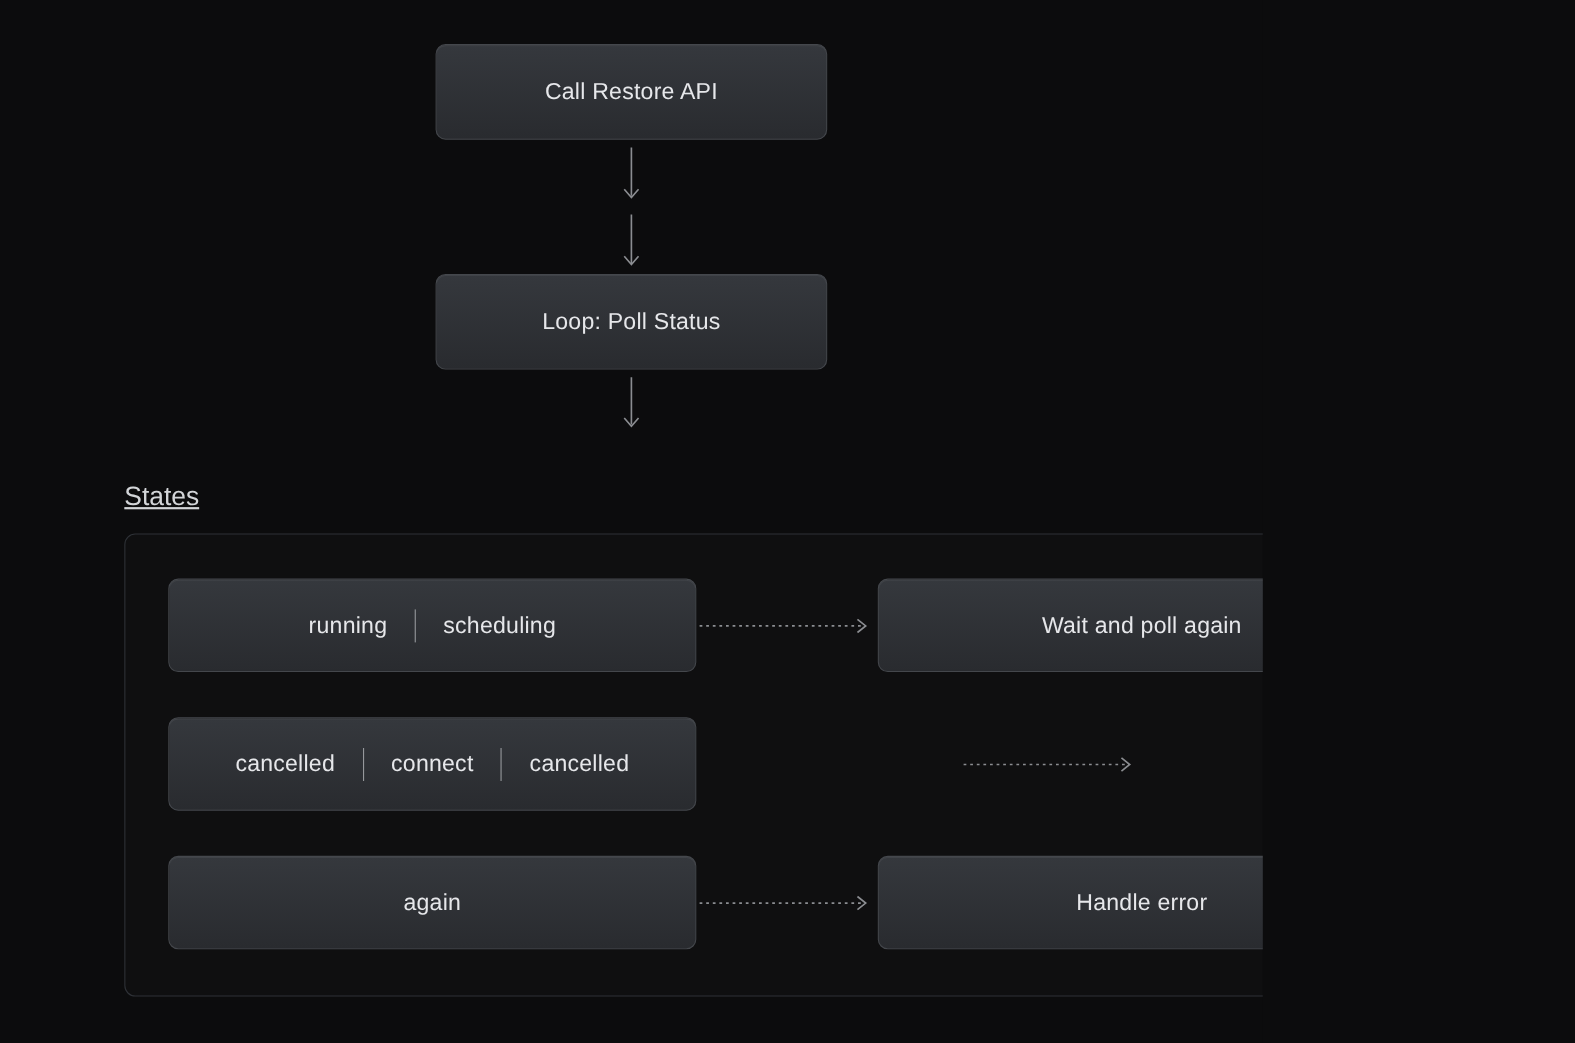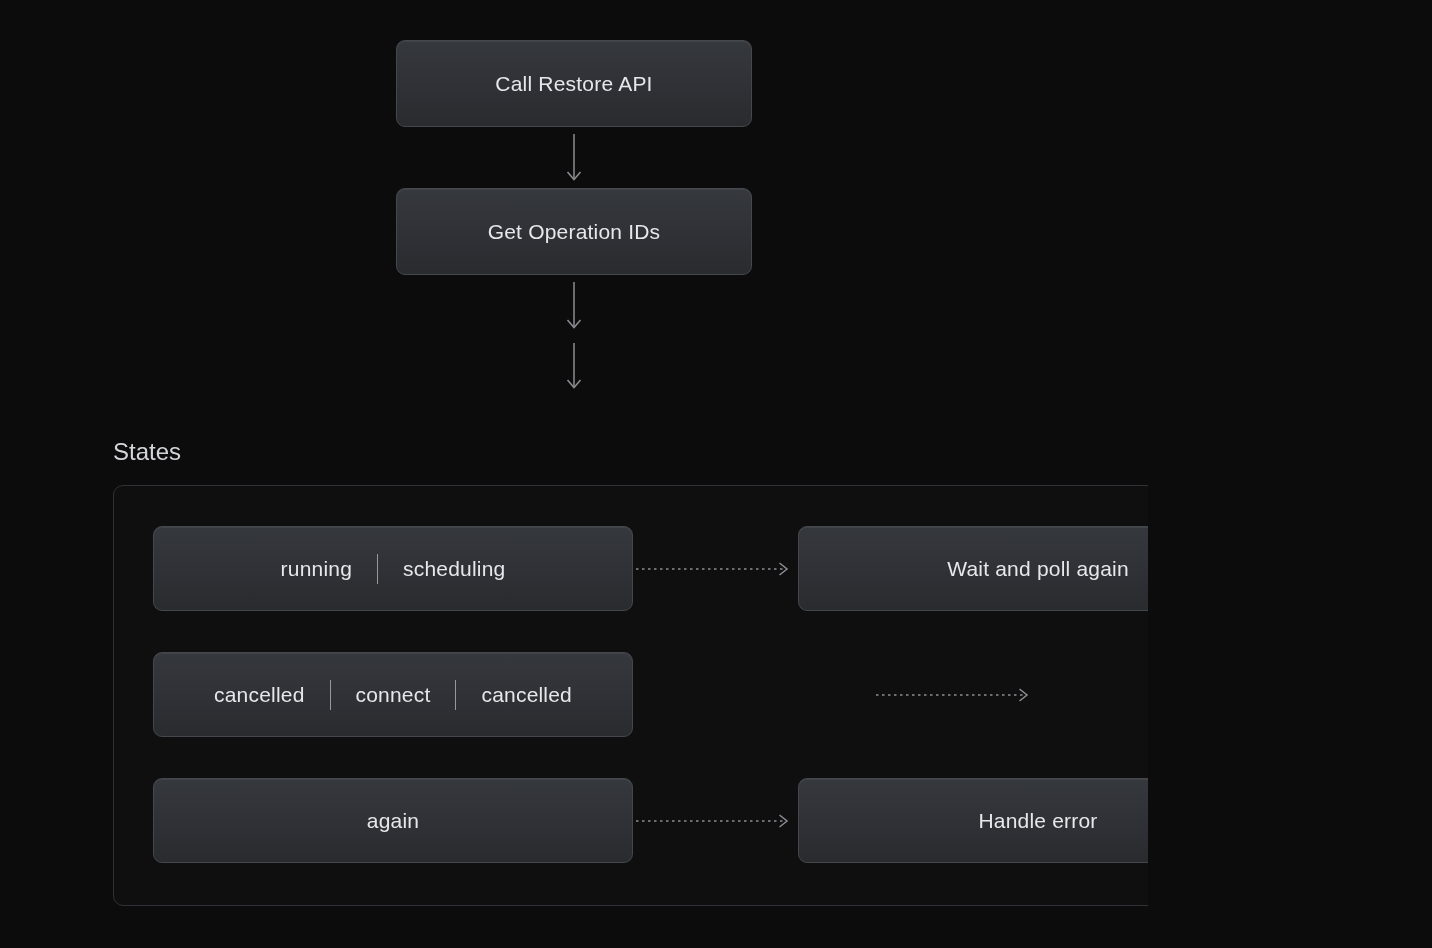--- a/index.html
+++ b/index.html
@@ -46,20 +46,21 @@
     stroke-width: 1.5;
     fill: none;
   }
   
   .states-label {
     position: absolute;
     left: 113px;
     top: 438px;
     font-size: 24px;
     color: #d3d5d8;
+    text-decoration: underline;
   }
   .states-container {
     position: absolute;
     left: 113px;
     top: 485px;
     width: 1205px;
     height: 421px;
     box-sizing: border-box;
     border: 1px solid #2e3136;
     border-radius: 10px;
@@ -107,29 +108,29 @@
 
     <div class="node">
       <span>Call Restore API</span>
     </div>
 
     <svg class="varrow" width="24" height="61" viewBox="0 0 24 61">
       <line x1="12" y1="7" x2="12" y2="51"></line>
       <path d="M5.5 45 L12 52.5 L18.5 45"></path>
     </svg>
 
-    <div class="node">
-      <span>Get Operation IDs</span>
-    </div>
 
     <svg class="varrow" width="24" height="61" viewBox="0 0 24 61">
       <line x1="12" y1="7" x2="12" y2="51"></line>
       <path d="M5.5 45 L12 52.5 L18.5 45"></path>
     </svg>
 
+    <div class="node">
+      <span>Loop: Poll Status</span>
+    </div>
 
     <svg class="varrow" width="24" height="62" viewBox="0 0 24 62">
       <line x1="12" y1="7" x2="12" y2="50"></line>
       <path d="M5.5 44 L12 51.5 L18.5 44"></path>
     </svg>
 
   </div>
 
   <div class="states-label">States</div>
 

